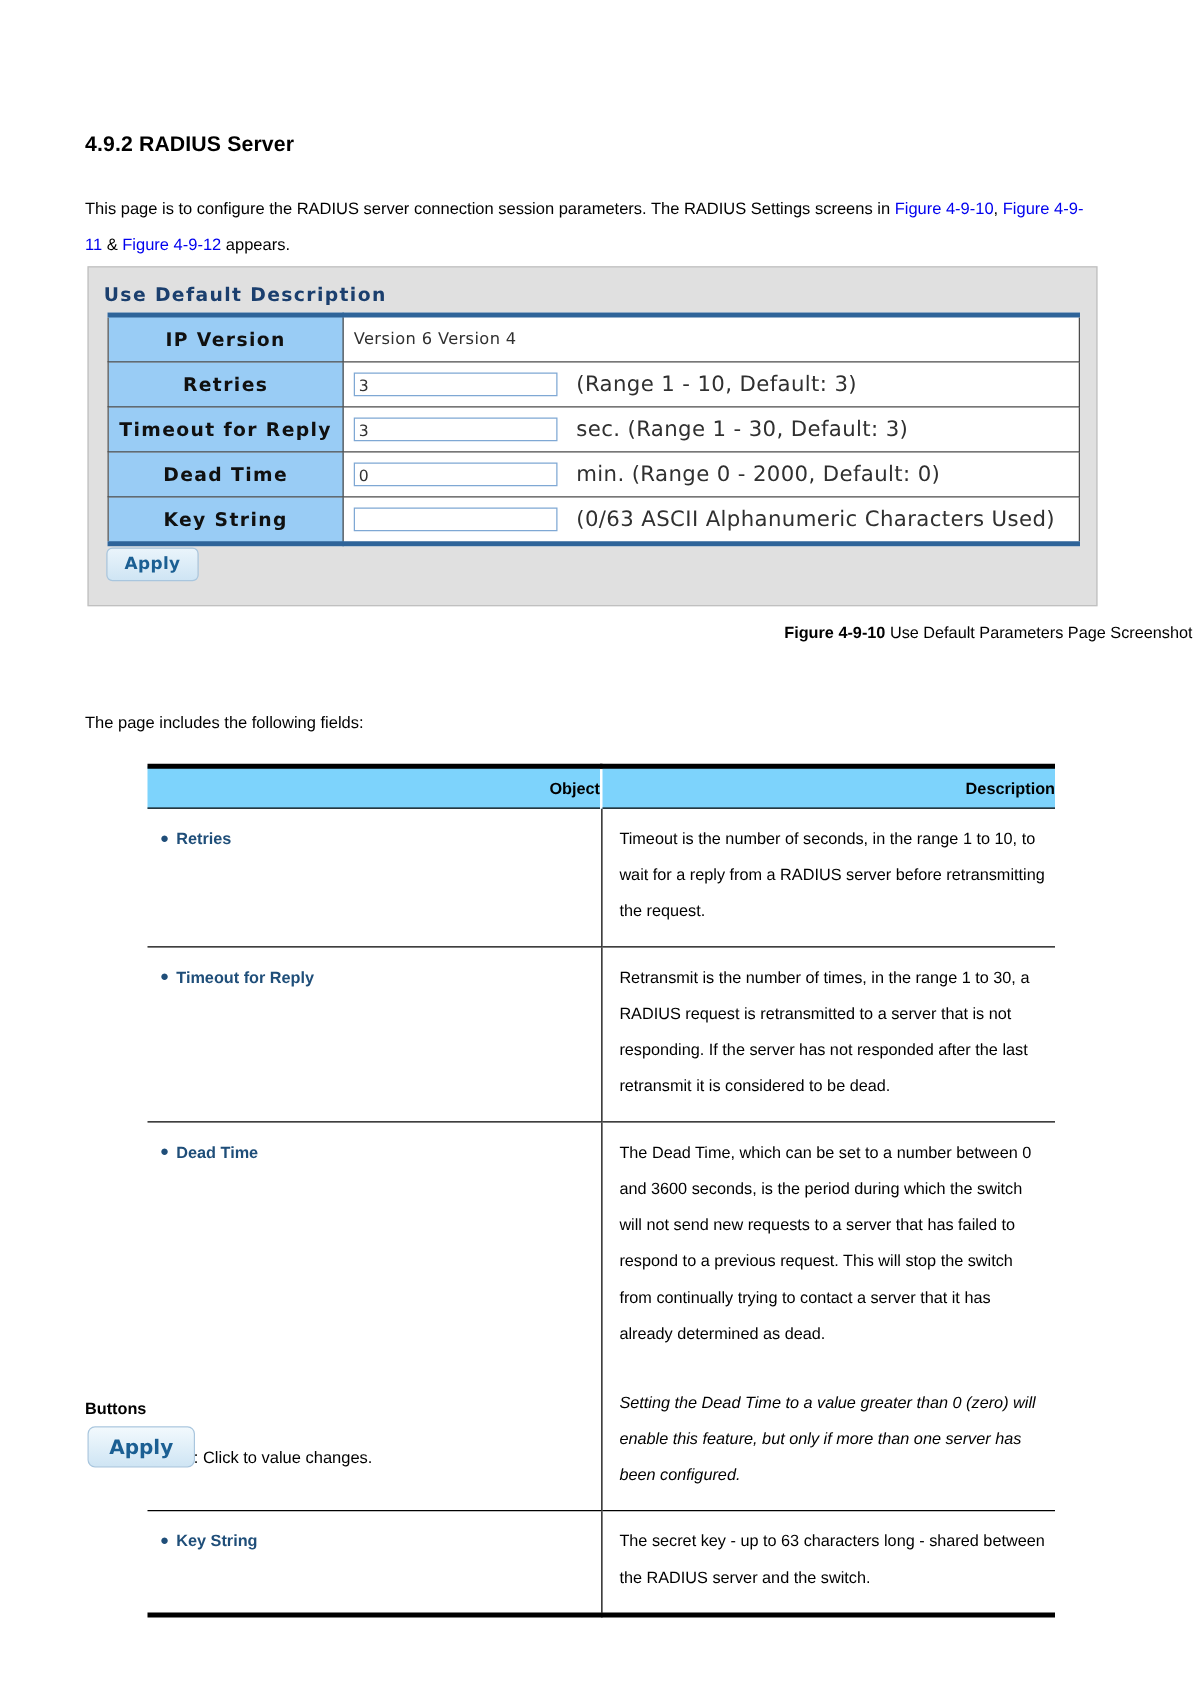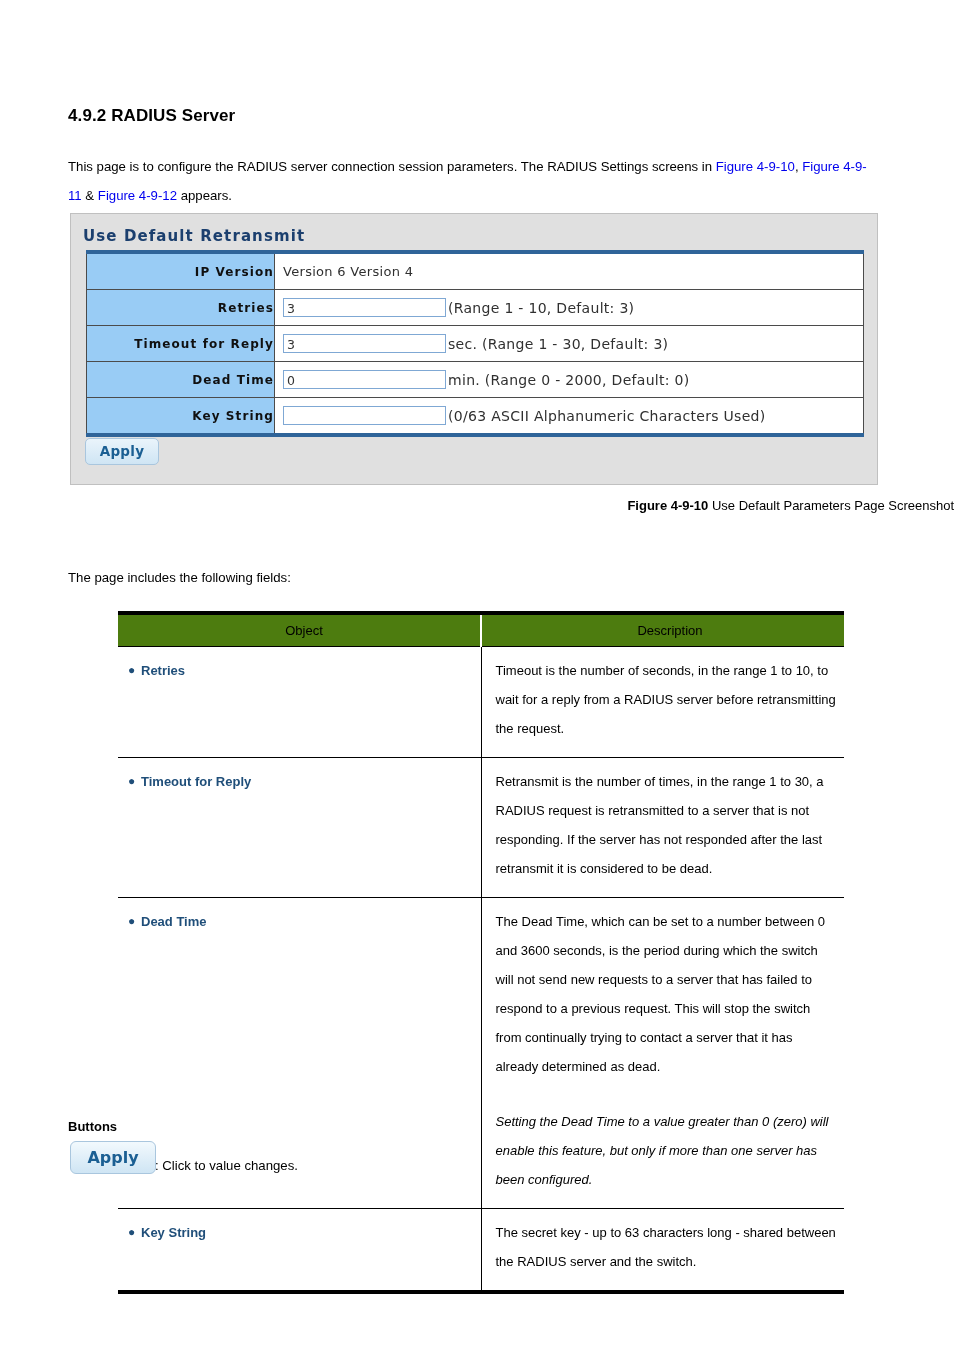--- a/index.html
+++ b/index.html
@@ -85,22 +85,22 @@
   .form-table td {
     border: 1px solid #4b4b4b;
     height: 35px;
     padding: 0;
     vertical-align: middle;
     font-family: "DejaVu Sans", sans-serif;
   }
   .form-table td.lbl {
     width: 187px;
     background: #99ccf5;
-    text-align: right;
-    font-size: 12px;
+    text-align: center;
+    font-size: 15px;
     font-weight: bold;
     letter-spacing: 1.1px;
     color: #101010;
   }
   .form-table td.val {
     background: #ffffff;
     padding-left: 8px;
     font-size: 13px;
     color: #303030;
     letter-spacing: 0.3px;
@@ -116,22 +116,22 @@
     vertical-align: middle;
     font-size: 12.5px;
     color: #333;
     padding: 0 3px;
     box-sizing: border-box;
     font-family: "DejaVu Sans", sans-serif;
   }
   .hint {
     display: inline-block;
     vertical-align: middle;
-    margin-left: 2px;
-    font-size: 14px;
+    margin-left: 15px;
+    font-size: 17px;
     color: #303030;
     letter-spacing: 0.3px;
   }
 
   .apply-small {
     position: absolute;
     left: 14px;
     top: 224px;
     width: 72px;
     height: 25px;
@@ -176,24 +176,24 @@
     width: 726px;
   }
   table.desc {
     width: 726px;
     border-collapse: collapse;
     table-layout: fixed;
     border-top: 4px solid #000;
     border-bottom: 4px solid #000;
   }
   table.desc th {
-    background: #4d7c0f;
-    font-size: 13px;
-    font-weight: normal;
-    text-align: center;
+    background: #7dd3fc;
+    font-size: 13px;
+    font-weight: bold;
+    text-align: right;
     padding: 8px 0 8px 10px;
     border-right: 2px solid #ffffff;
     color: #000;
   }
   table.desc th.c2 { border-right: none; padding-left: 14px; }
   table.desc td {
     vertical-align: top;
     font-size: 13px;
     line-height: 29px;
     padding: 9px 0 14px 0;
@@ -272,21 +272,21 @@
 
 <div class="page">
 
   <div class="section-heading">4.9.2 RADIUS Server</div>
 
   <div class="intro">
     <span>This page is to configure the RADIUS server connection session parameters. The RADIUS Settings screens in </span><a class="lnk">Figure 4-9-10</a><span>, </span><a class="lnk">Figure 4-9-11</a><span> &amp; </span><a class="lnk">Figure 4-9-12</a><span> appears.</span>
   </div>
 
   <div class="panel">
-    <div class="panel-title">Use Default Retransmit</div>
+    <div class="panel-title">Use Default Description</div>
 
     <table class="form-table">
       <tbody>
         <tr>
           <td class="lbl">IP Version</td>
           <td class="val">Version 6 Version 4</td>
         </tr>
         <tr>
           <td class="lbl">Retries</td>
           <td class="val">

